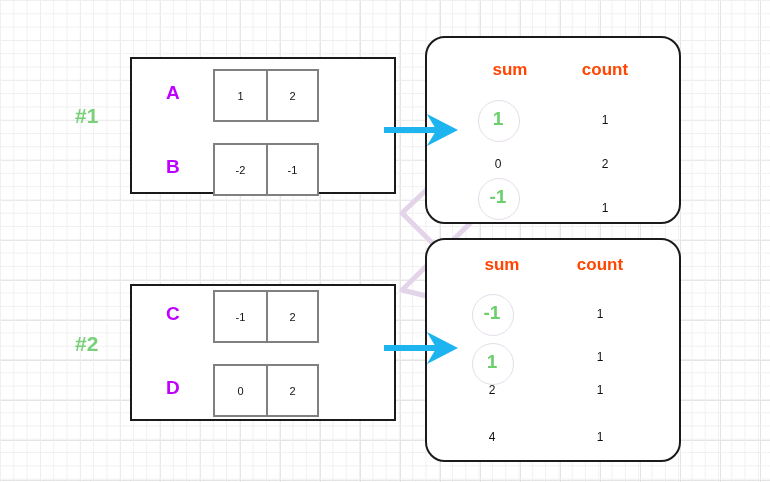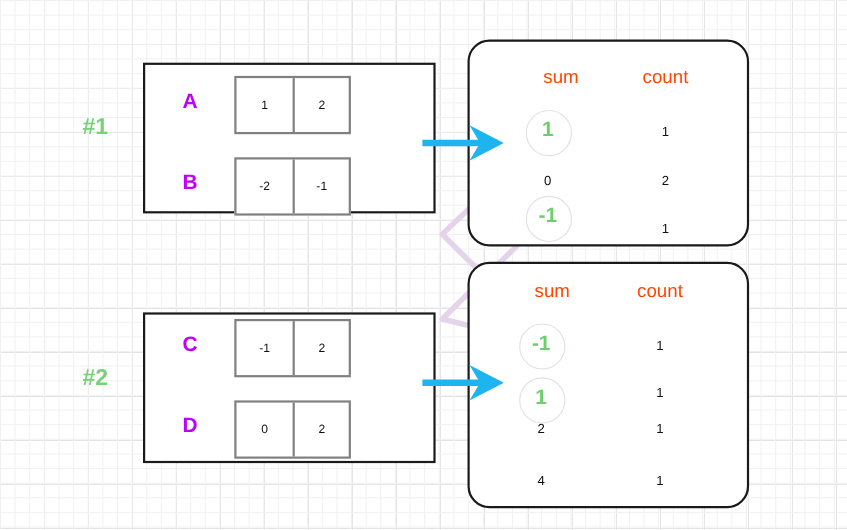--- a/index.html
+++ b/index.html
@@ -68,21 +68,21 @@
     background:#ffffff;
     box-sizing:border-box;
   }
   #rpanel1{left:425px;top:36px;width:256px;height:188px;}
   #rpanel2{left:425px;top:238px;width:256px;height:224px;}
 
   .tbl-head{
     position:absolute;
     color:#ff4500;
     font-size:17px;
-    font-weight:normal;
+    font-weight:bold;
     text-align:center;
     width:80px;
   }
   .tbl-cell{
     position:absolute;
     font-size:12px;
     color:#111111;
     text-align:center;
     width:80px;
   }

